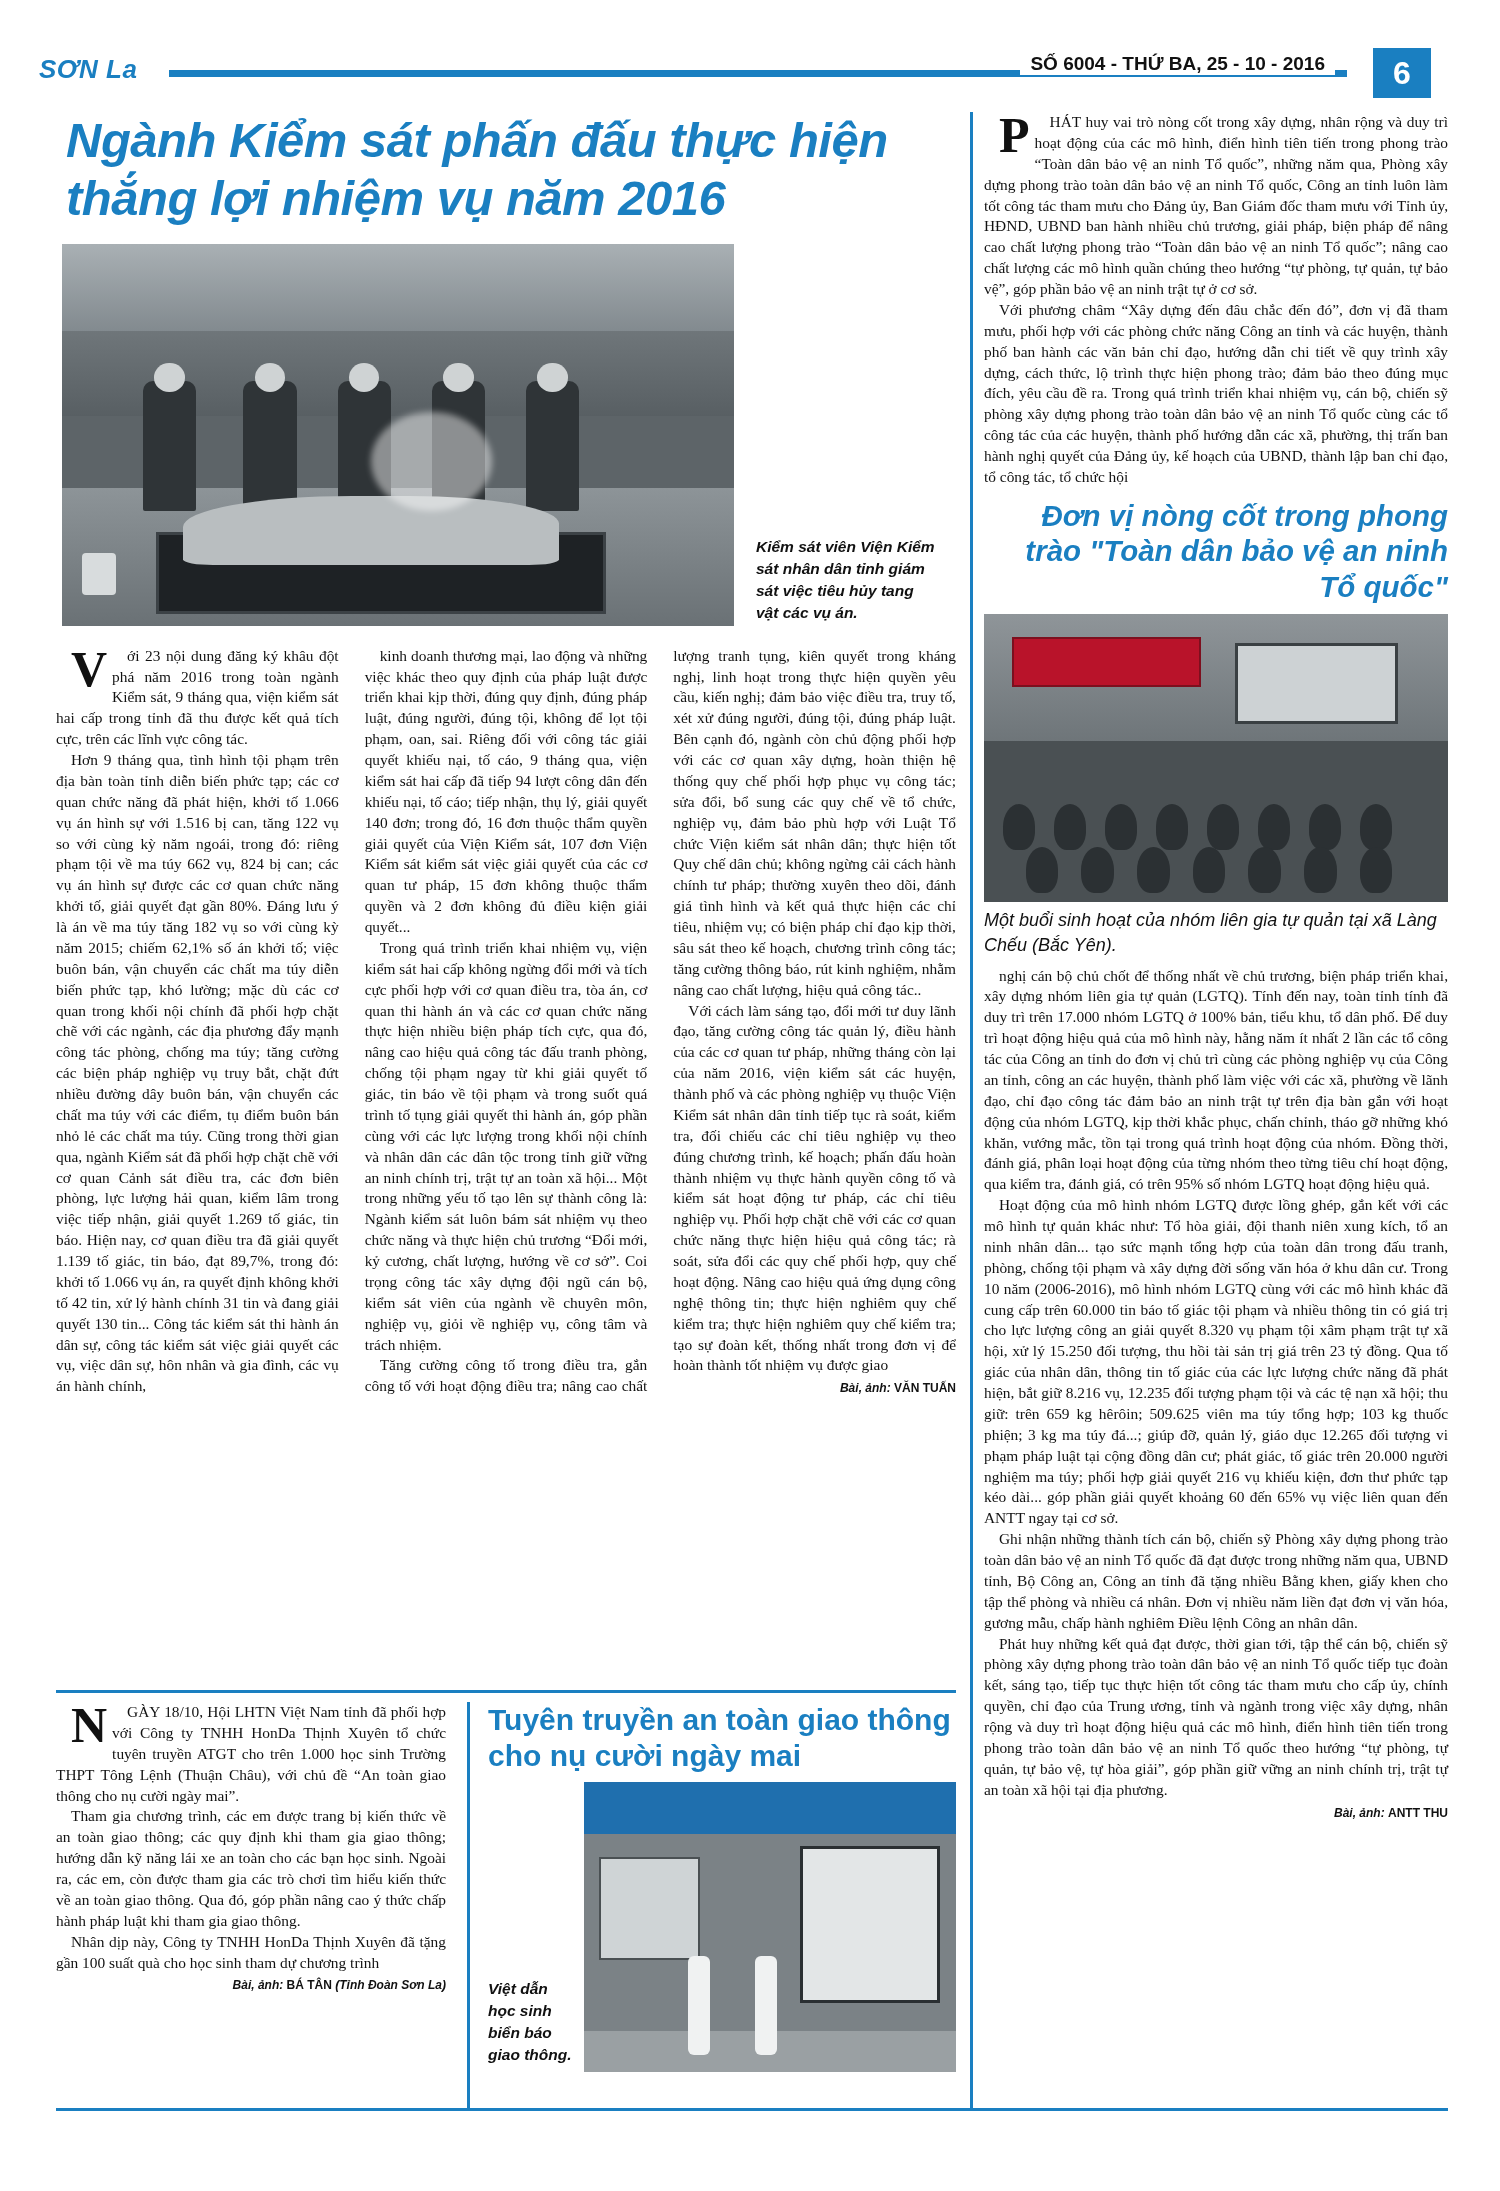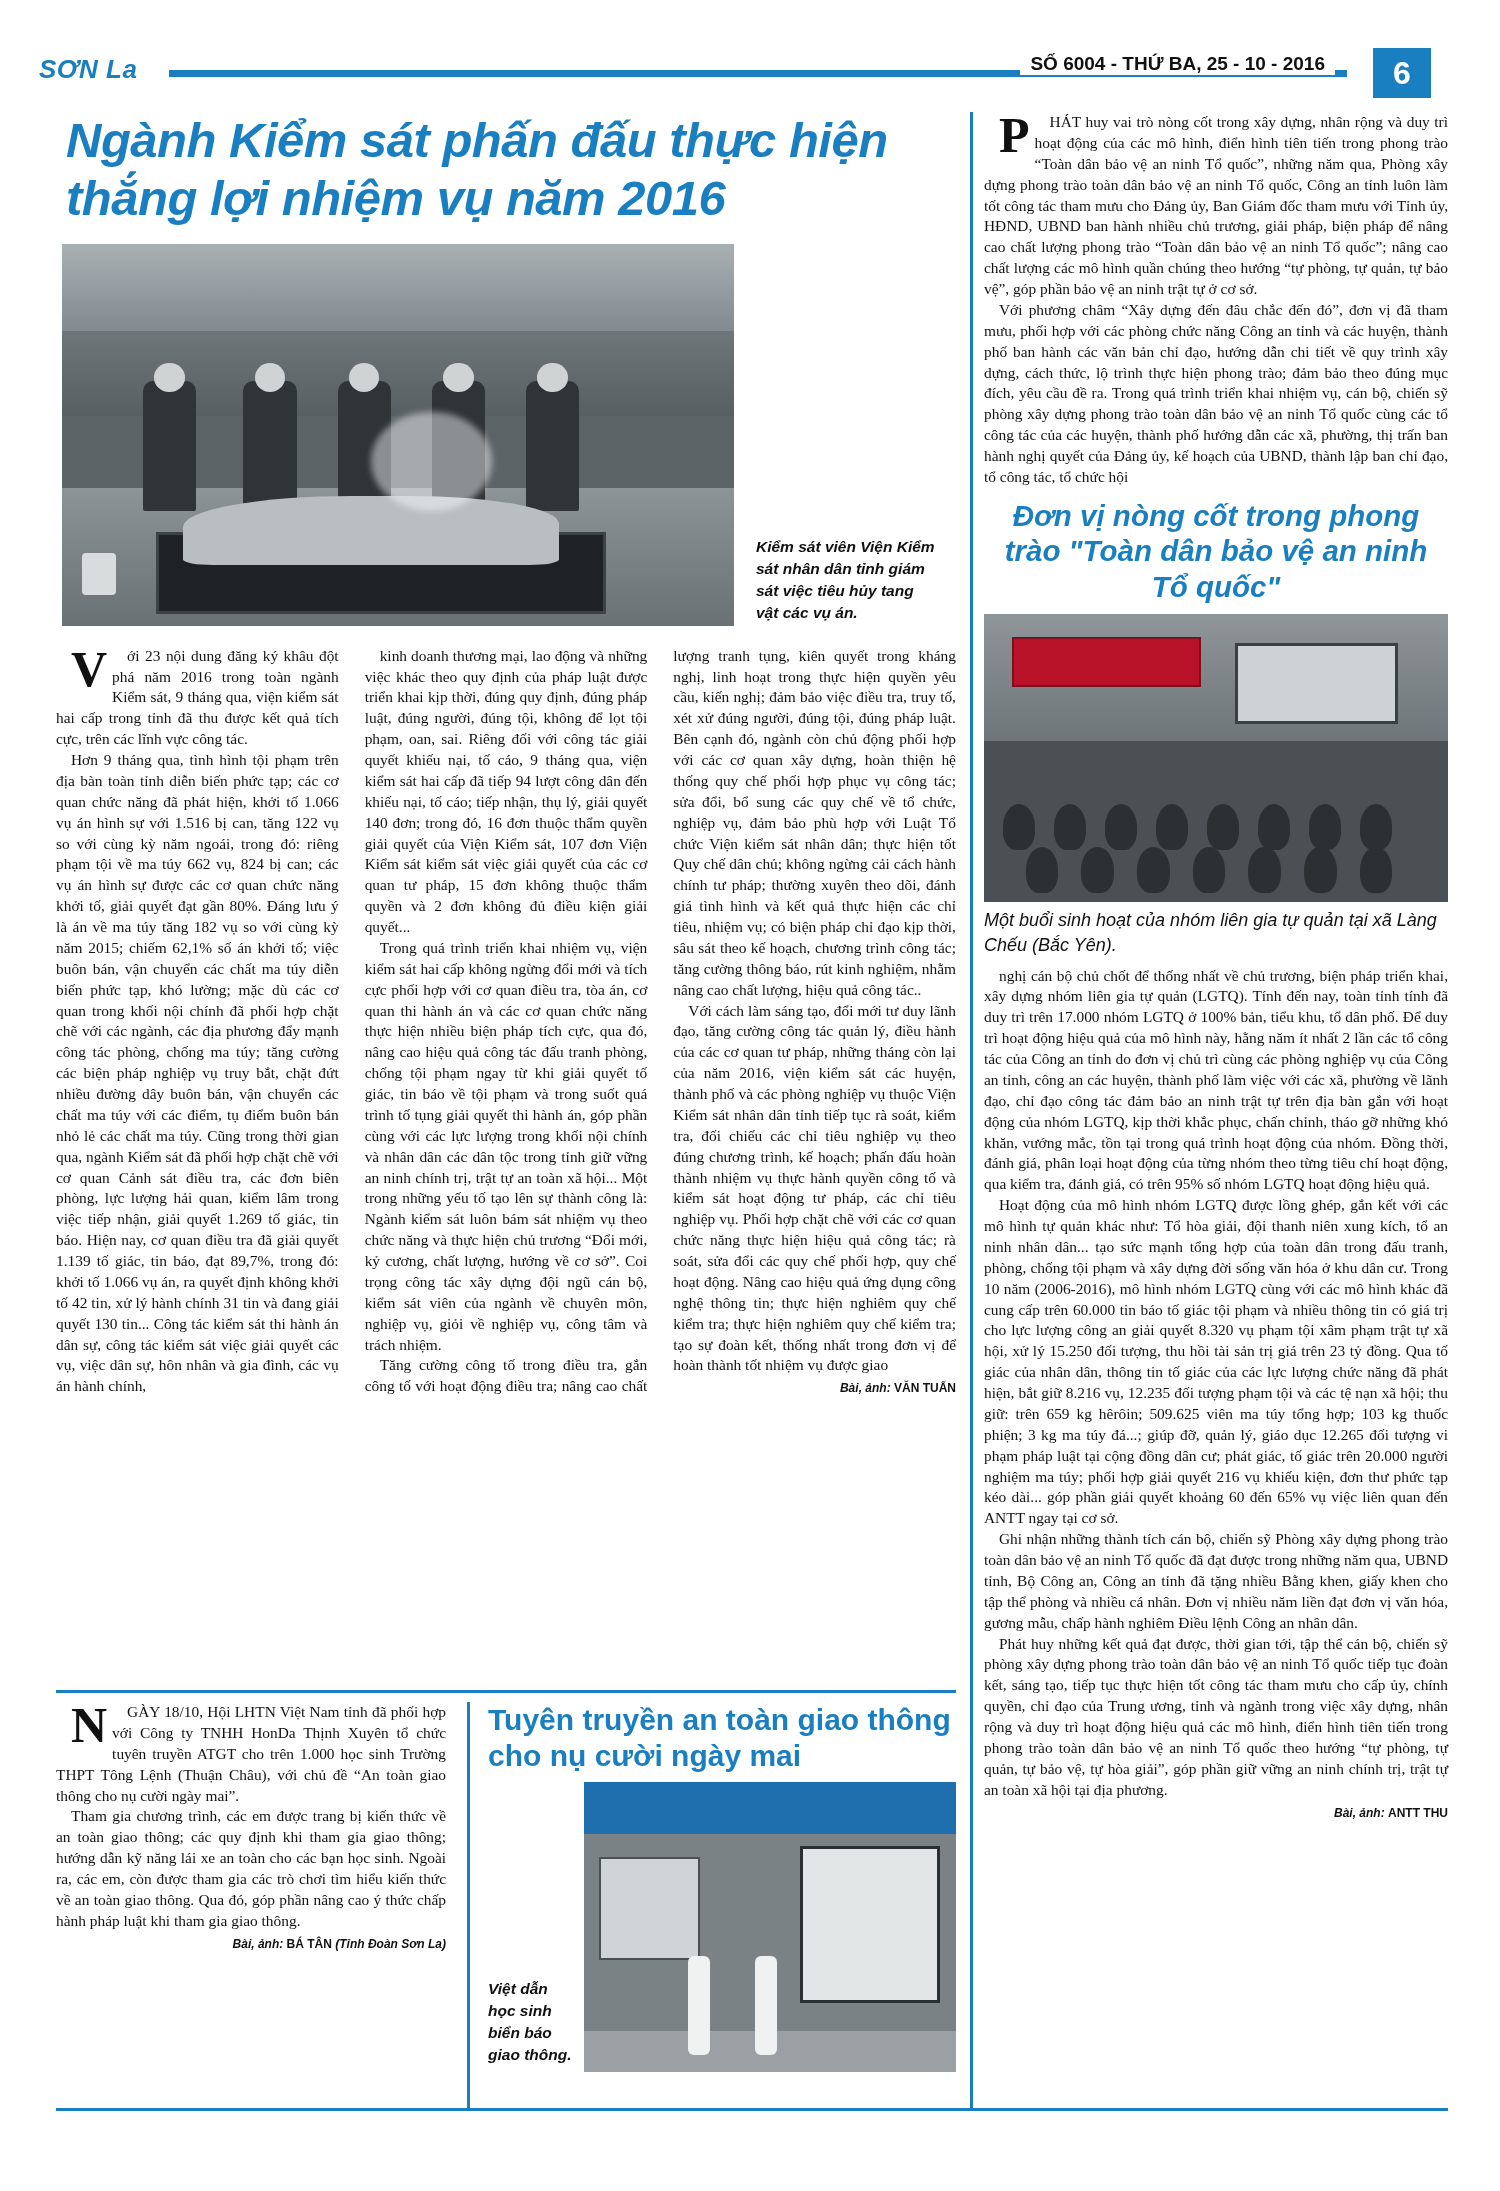--- a/index.html
+++ b/index.html
@@ -40,21 +40,21 @@
 
   
   .cols3{column-count:3;column-gap:26px;column-rule:none;text-align:justify;font-size:15.4px;line-height:1.355;}
   .cols1{text-align:justify;font-size:15.4px;line-height:1.355;}
   p{margin:0 0 0 0;text-indent:15px;}
   .dropcap::first-letter{float:left;font-size:50px;line-height:38px;font-weight:bold;padding:4px 5px 0 0;font-family:"Liberation Serif",serif;}
   .byline{text-align:right;font-family:"Liberation Sans",sans-serif;font-size:12px;font-weight:bold;font-style:italic;margin-top:4px;}
   .byline b{font-style:normal;}
 
   
-  .headline2{font-family:"Liberation Sans",sans-serif;font-weight:bold;font-style:italic;font-size:29.5px;line-height:1.2;color:#1a7fc1;margin:10px 0 10px 0;text-align:center;}
+  .headline2{font-family:"Liberation Sans",sans-serif;font-weight:bold;font-style:italic;font-size:29.5px;line-height:1.2;color:#1a7fc1;margin:10px 0 10px 0;text-align:right;}
 
   .photo2{position:relative;background:#6b7276;overflow:hidden;}
   .photo2 .p2-wall{position:absolute;left:0;top:0;right:0;height:46%;background:linear-gradient(#8f9599,#6d7478);}
   .photo2 .p2-banner{position:absolute;left:6%;top:8%;width:40%;height:16%;background:#b9132a;border:2px solid #7d0f1e;}
   .photo2 .p2-screen{position:absolute;left:54%;top:10%;width:34%;height:26%;background:#cdd2d4;border:3px solid #3a4043;}
   .photo2 .p2-crowd{position:absolute;left:0;bottom:0;right:0;height:56%;background:#4a5053;}
   .photo2 .p2-h{position:absolute;bottom:18%;width:7%;height:16%;border-radius:50% 50% 40% 40%;background:#2b3033;}
 
   .cap-under{font-family:"Liberation Sans",sans-serif;font-style:italic;font-weight:normal;font-size:18px;line-height:1.38;margin:6px 0 8px 0;}
 
@@ -175,20 +175,21 @@
         </div>
       </div>
     </div>
 
     <div class="bottom">
       <div style="position:relative;">
 
         <div style="position:absolute;left:0;top:0;width:390px;" class="cols1">
           <p class="dropcap">NGÀY 18/10, Hội LHTN Việt Nam tỉnh đã phối hợp với Công ty TNHH HonDa Thịnh Xuyên tổ chức tuyên truyền ATGT cho trên 1.000 học sinh Trường THPT Tông Lệnh (Thuận Châu), với chủ đề “An toàn giao thông cho nụ cười ngày mai”.</p>
           <p>Tham gia chương trình, các em được trang bị kiến thức về an toàn giao thông; các quy định khi tham gia giao thông; hướng dẫn kỹ năng lái xe an toàn cho các bạn học sinh. Ngoài ra, các em, còn được tham gia các trò chơi tìm hiểu kiến thức về an toàn giao thông. Qua đó, góp phần nâng cao ý thức chấp hành pháp luật khi tham gia giao thông.</p>
+          <p>Nhân dịp này, Công ty TNHH HonDa Thịnh Xuyên đã tặng gần 100 suất quà cho học sinh tham dự chương trình</p>
           <div class="byline">
             <span>Bài, ảnh:</span>
             <b>BÁ TÂN</b>
             <span>(Tỉnh Đoàn Sơn La)</span>
           </div>
         </div>
 
         <div style="position:absolute;left:432px;top:0;width:468px;">
           <h3 class="hl3">Tuyên truyền an toàn giao thông cho nụ cười ngày mai</h3>
           <div style="position:relative;">

